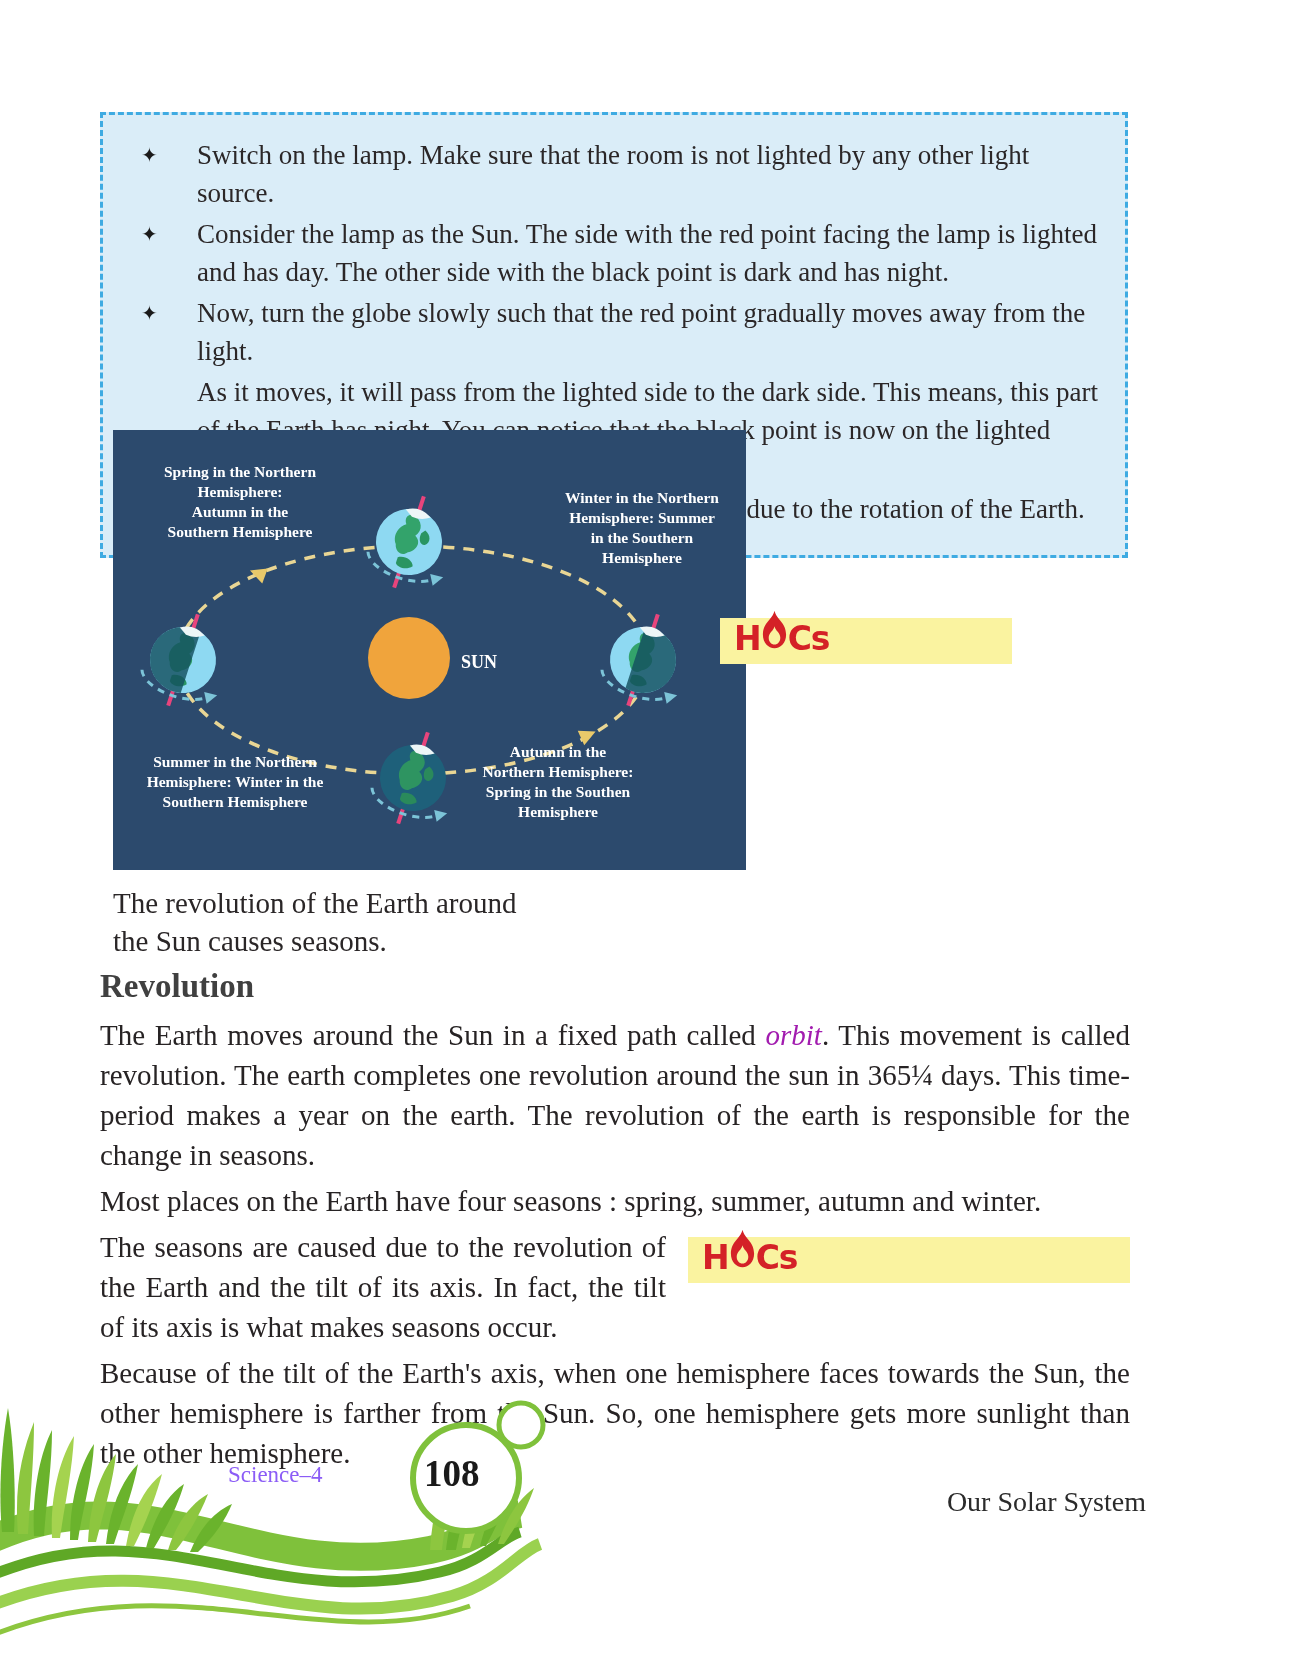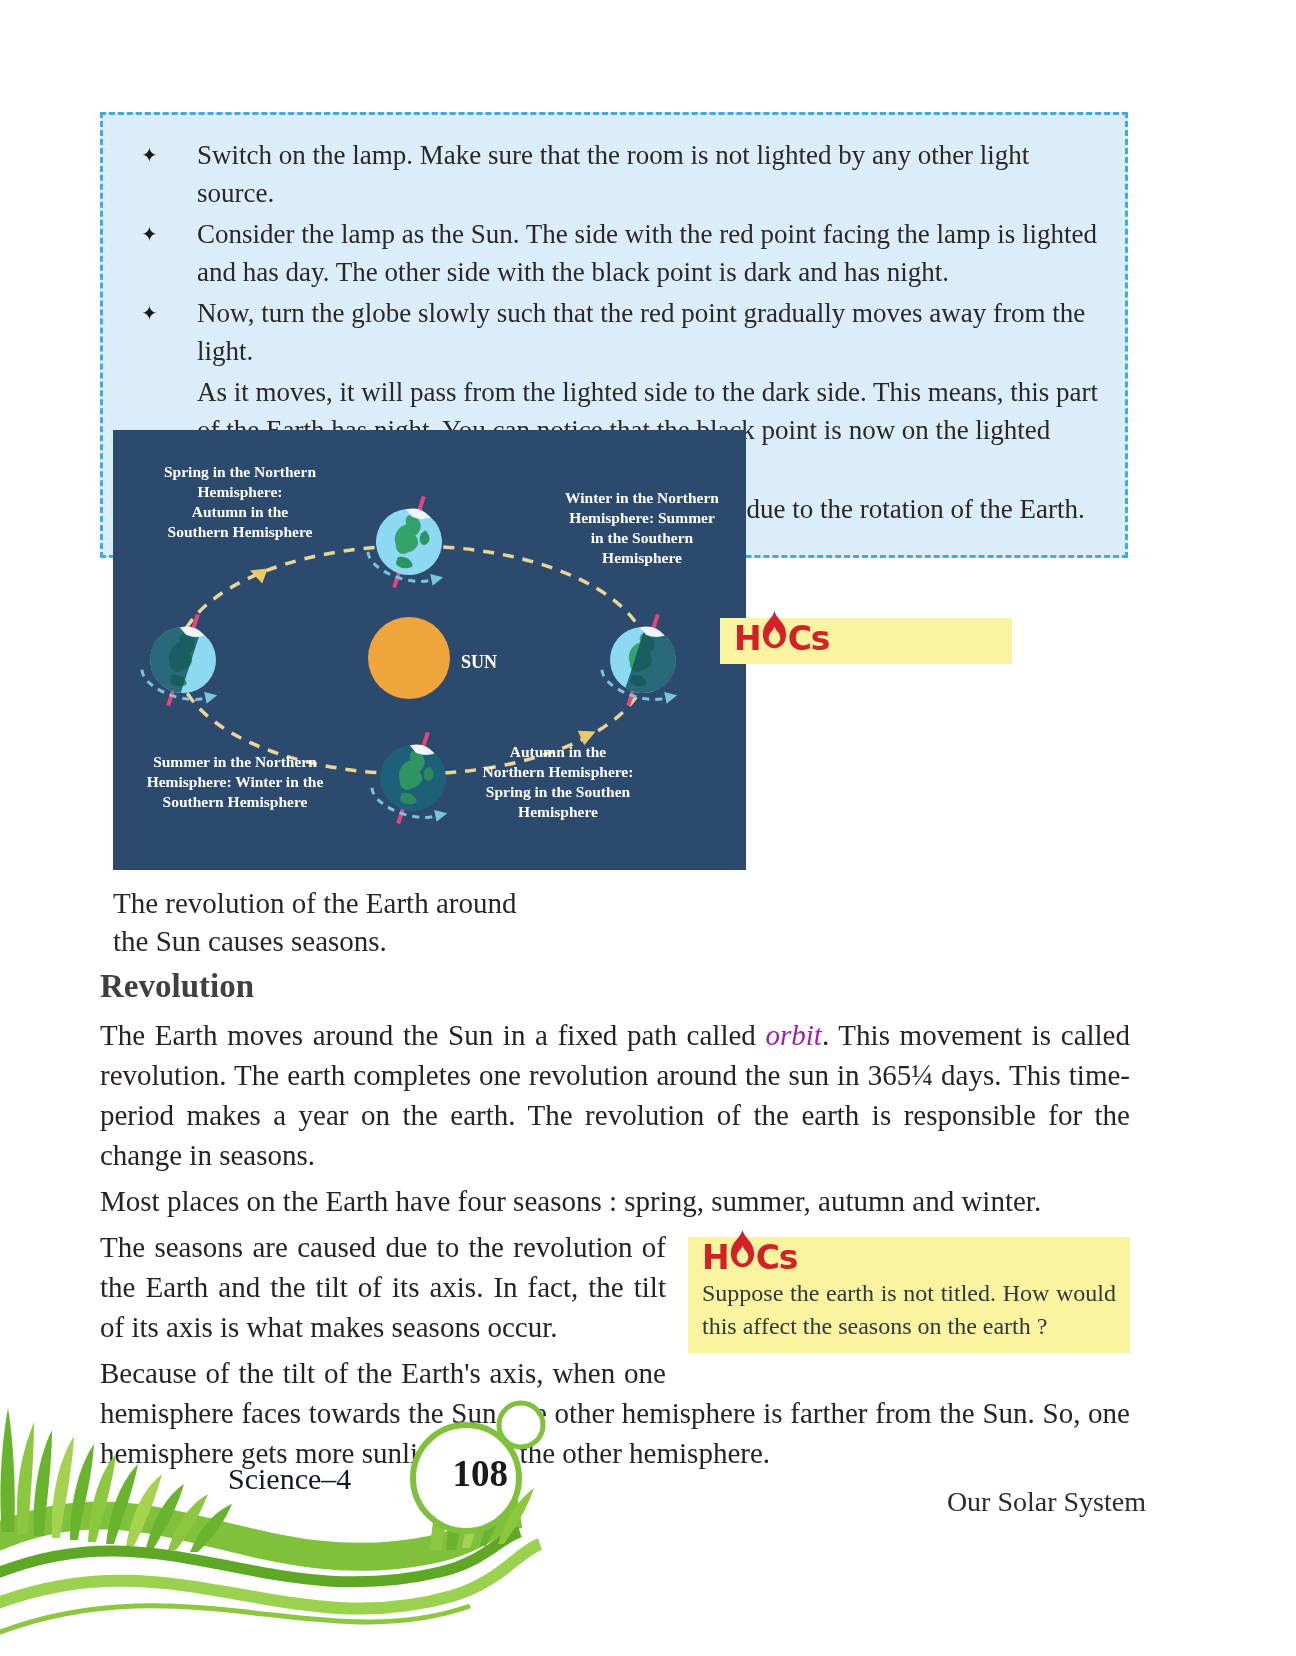--- a/index.html
+++ b/index.html
@@ -63,23 +63,23 @@
   }
   .body-text p{
     font-size:29px;line-height:40px;text-align:justify;margin:0 0 6px 0;color:#272324;
   }
   .orbit-word{font-style:italic;color:#a21caf;}
   .hocs2{float:right;width:442px;margin:10px 0 10px 22px;padding:4px 14px 10px;}
 
   
   .footer{position:absolute;left:0;bottom:0;width:1296px;height:256px;}
   .footer svg{position:absolute;left:0;top:0;}
-  .footer-book{position:absolute;left:228px;top:62px;font-size:30px;color:#0f172a;}
+  .footer-book{position:absolute;left:228px;top:62px;font-size:23px;color:#8b5cf6;}
   .footer-page{
-    position:absolute;left:424px;top:52px;width:84px;text-align:right;
+    position:absolute;left:424px;top:52px;width:84px;text-align:left;
     font-size:37px;font-weight:bold;color:#1a1a1a;
   }
   .footer-chapter{position:absolute;right:150px;top:86px;font-size:28px;color:#2b2b2b;}
 </style>
 </head>
 <body>
 
 <div class="content">
 
   <div class="activity-box">
@@ -205,21 +205,20 @@
 
     <div class="hocs-box hocs2">
       <div class="hocs-logo">
         <span>H</span>
         <svg class="flame" viewBox="0 0 60 84">
           <path d="M30,2 C34,20 54,26 54,52 C54,68 43,80 30,80 C17,80 6,68 6,52 C6,26 26,20 30,2 Z" fill="#D42127"></path>
           <path d="M30,34 C32,44 42,47 42,58 C42,66 37,72 30,72 C23,72 18,66 18,58 C18,47 28,44 30,34 Z" fill="#FAF3A0"></path>
         </svg>
         <span>Cs</span>
       </div>
-      <div class="hocs-q">Suppose the earth is not titled. How would this affect the seasons on the earth ?</div>
     </div>
 
     <p>The seasons are caused due to the revolution of the Earth and the tilt of its axis. In fact, the tilt of its axis is what makes seasons occur.</p>
     <p>Because of the tilt of the Earth's axis, when one hemisphere faces towards the Sun, the other hemisphere is farther from the Sun. So, one hemisphere gets more sunlight than the other hemisphere.</p>
   </div>
 </div>
 
 <div class="footer">
   <svg width="700" height="250" viewBox="0 0 700 250">
 

